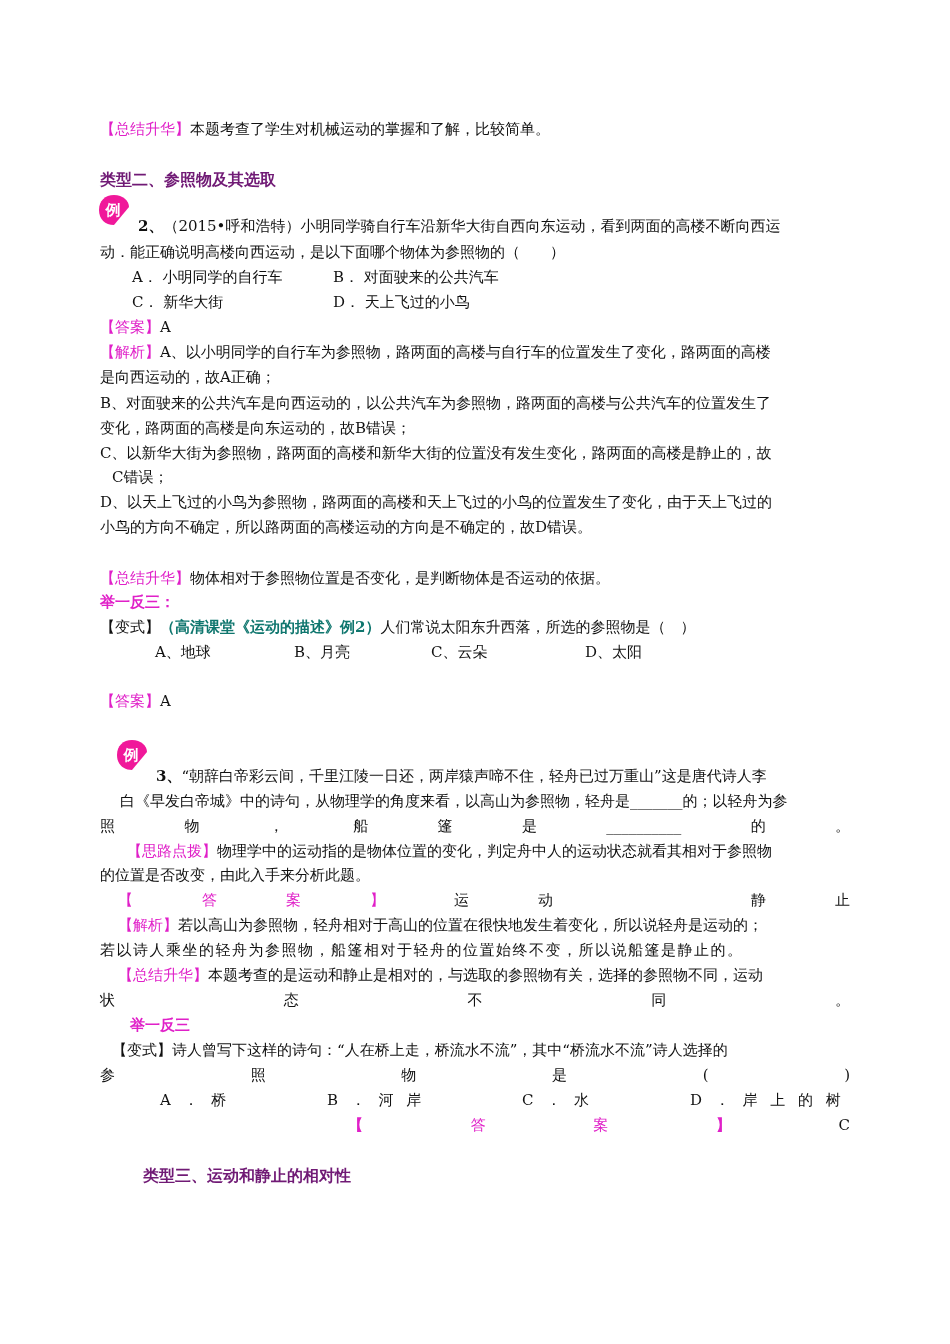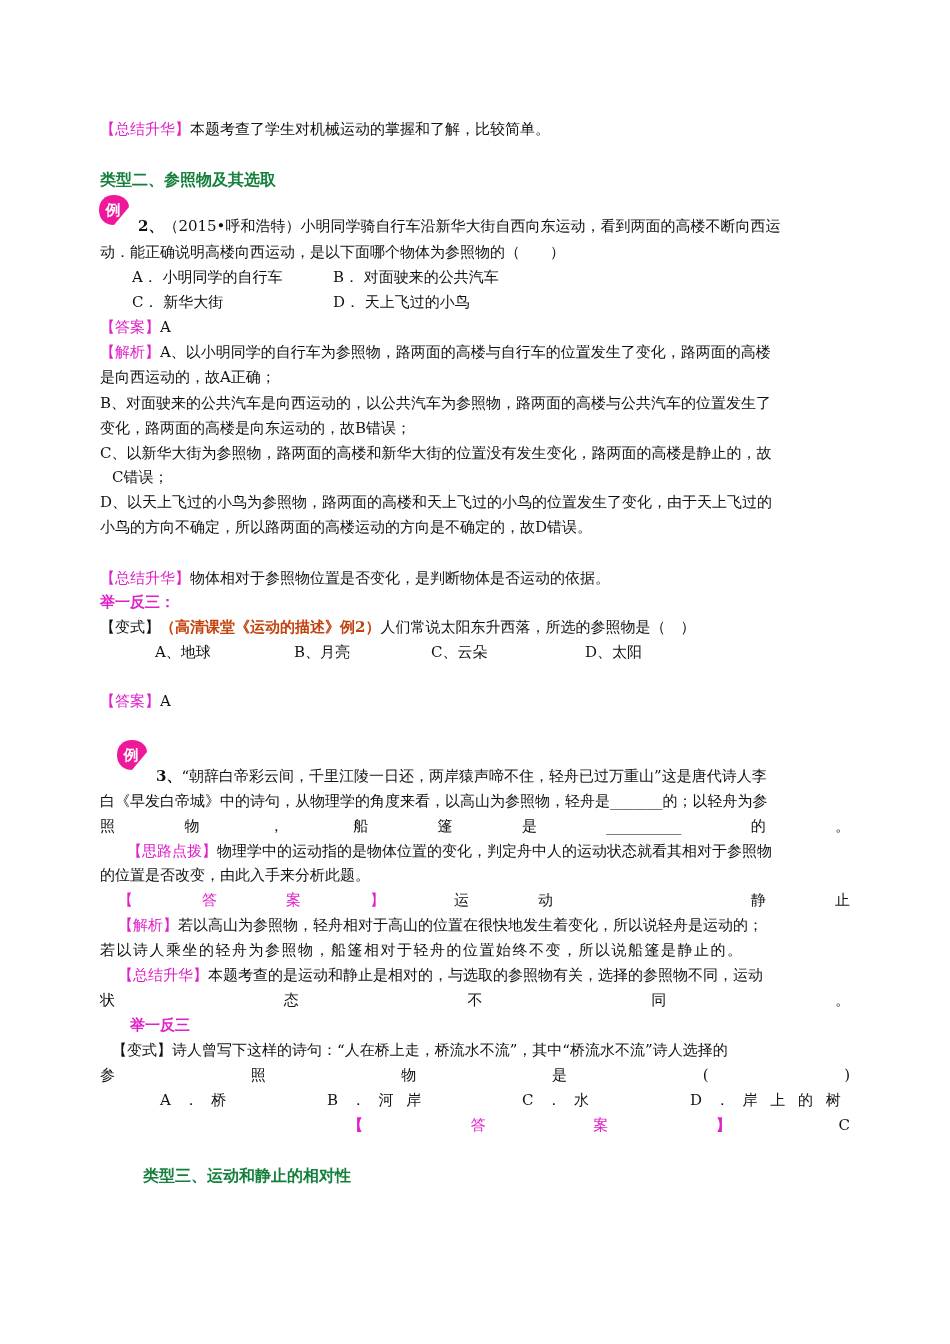--- a/index.html
+++ b/index.html
@@ -1,21 +1,21 @@
 <!DOCTYPE html>
 <html><head>
 <meta charset="utf-8">
 <style>
   html, body { margin:0; padding:0; background:#ffffff; }
   body { width:950px; height:1344px; position:relative; overflow:hidden;
          font-family:"DejaVu Serif","Liberation Serif",serif; color:#111; font-size:15px; }
   .line { position:absolute; left:100px; width:750px; white-space:nowrap; line-height:20px; }
   .mag { color:#e020c8; }
-  .red { color:#c2410c; font-weight:bold; }
-  .orange { color:#15803d; font-weight:bold; font-family:"DejaVu Sans","Liberation Sans",sans-serif; font-size:16px; }
+  .red { color:#0f766e; font-weight:bold; }
+  .orange { color:#701a75; font-weight:bold; font-family:"DejaVu Sans","Liberation Sans",sans-serif; font-size:16px; }
   .magb { color:#e020c8; font-weight:bold; font-family:"DejaVu Sans","Liberation Sans",sans-serif; font-size:15px; }
   .just { display:flex; justify-content:space-between; }
   .badge { position:absolute; width:34px; height:34px; }
   .badge svg { width:34px; height:34px; }
   .opts { position:absolute; white-space:nowrap; line-height:20px; }
   b.num { font-weight:bold; }
 </style>
 </head>
 <body>
 
@@ -78,21 +78,21 @@
 <div class="badge" style="left:115px; top:738px;">
   <svg viewBox="0 0 34 34">
       <path d="M17 2 C26 2 32 8 32 14 L17 32 C8 32 2 26 2 17 C2 8 8 2 17 2 Z" fill="#f0189a"></path>
       <text x="16" y="22" font-size="15" fill="#fff" text-anchor="middle" font-weight="bold" font-family="DejaVu Sans, sans-serif">例</text>
     </svg>
 </div>
 
 <div class="line" style="top:766px; left:156px; width:694px;">
   <b class="num">3、</b><span>“朝辞白帝彩云间，千里江陵一日还，两岸猿声啼不住，轻舟已过万重山”这是唐代诗人李</span>
 </div>
-<div class="line" style="top:791px;">白《早发白帝城》中的诗句，从物理学的角度来看，以高山为参照物，轻舟是_______的；以轻舟为参</div>
+<div class="line" style="top:791px;margin-left:20px;">白《早发白帝城》中的诗句，从物理学的角度来看，以高山为参照物，轻舟是_______的；以轻舟为参</div>
 <div class="line just" style="top:816px;">
   <span>照</span>
   <span>物</span>
   <span>，</span>
   <span>船</span>
   <span>篷</span>
   <span>是</span>
   <span>__________</span>
   <span>的</span>
   <span>。</span>

